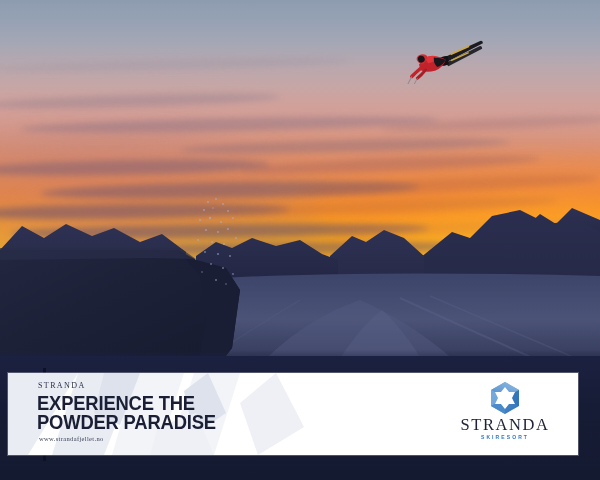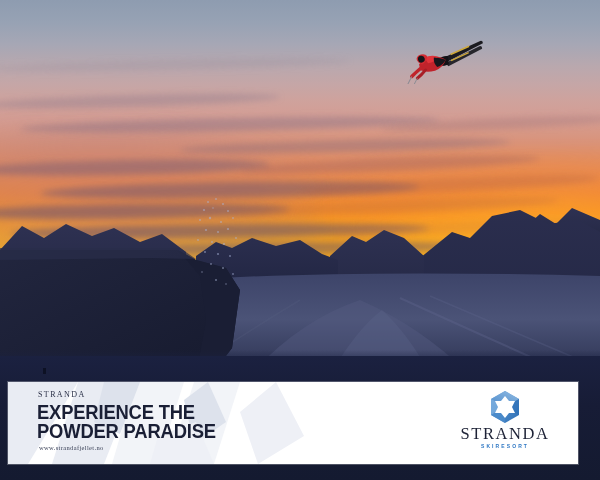--- a/index.html
+++ b/index.html
@@ -61,21 +61,21 @@
   
   .spray{position:absolute;left:178px;top:196px;width:80px;height:90px;pointer-events:none;opacity:.55;}
 
   
   .darkstrip{position:absolute;left:0;top:356px;width:600px;height:124px;
     background:linear-gradient(to bottom,#1b2140 0%,#171c36 40%,#141a30 100%);}
   .darkstrip-top{position:absolute;left:0;top:350px;width:600px;height:26px;
     background:linear-gradient(to bottom,rgba(24,30,58,0) 0%, #1b2140 70%);}
 
   
-  .banner{position:absolute;left:8px;top:382px;width:570px;height:82px;background:#ffffff;
+  .banner{position:absolute;left:8px;top:373px;width:570px;height:82px;background:#ffffff;
     box-shadow:0 0 0 1px rgba(255,255,255,.25);overflow:hidden;}
   .facets{position:absolute;left:0;top:0;width:340px;height:82px;pointer-events:none;}
 
   .brandmini{position:absolute;left:30px;top:9px;font-family:"Liberation Serif",serif;
     font-size:8px;letter-spacing:1.4px;color:#2b3148;font-weight:400;line-height:1;}
 
   .headline{position:absolute;left:29px;top:21px;font-family:"Liberation Sans",sans-serif;
     font-weight:700;font-size:20px;line-height:19px;letter-spacing:-.2px;color:#1a1f35;
     transform:scaleX(.92);transform-origin:left top;white-space:pre;}
 

